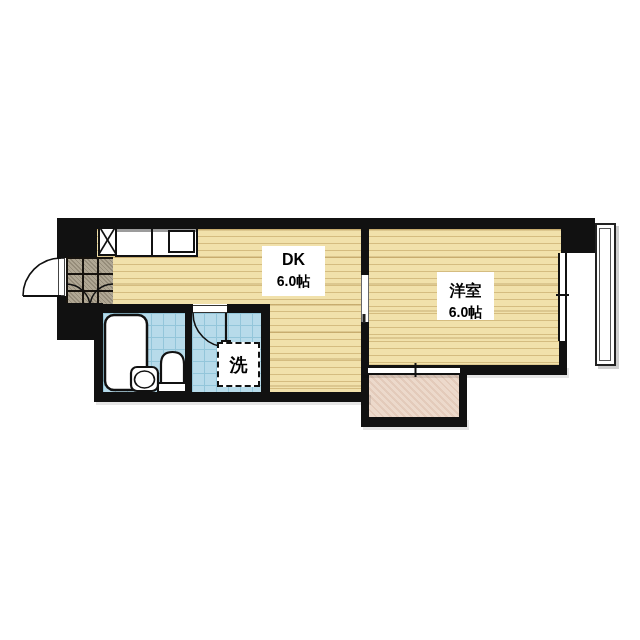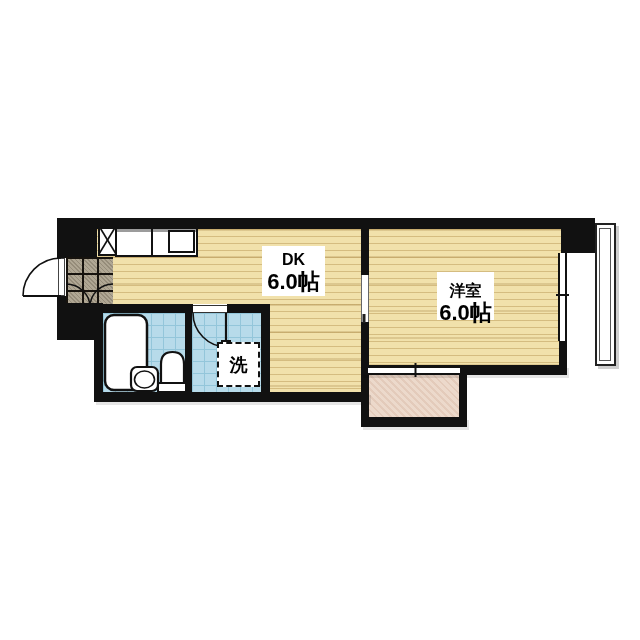--- a/index.html
+++ b/index.html
@@ -28,21 +28,21 @@
       repeating-linear-gradient(180deg, var(--tile-blue-line,#93c6da) 0 1px, rgba(0,0,0,0) 1px 12px);
   }
   .pinkfloor{
     background-color:var(--balcony-pink,#ecd9cb);
     background-image:repeating-linear-gradient(45deg, rgba(196,152,128,.22) 0 2px, rgba(0,0,0,0) 2px 5px);
   }
   .whitebox{background:#fff;border:2px solid var(--wall,#111);}
   .opening{background:#fff;}
   .label{background:#fff;color:#000;font-weight:bold;text-align:center;}
   .label .l1{font-size:16px;line-height:22px;}
-  .label .l2{font-size:22px;line-height:21px;}
+  .label .l2{font-size:14px;line-height:21px;}
   .laundry{background:#fff;border:2px dashed var(--wall,#111);color:#000;
     font-weight:bold;font-size:18px;display:flex;align-items:center;justify-content:center;}
   svg{position:absolute;left:0;top:0;pointer-events:none;}
 </style>
 </head>
 <body>
 
 <div class="plan">
 
   <div class="abs wood" style="left:66px;top:229px;width:295px;height:75px;"></div>

